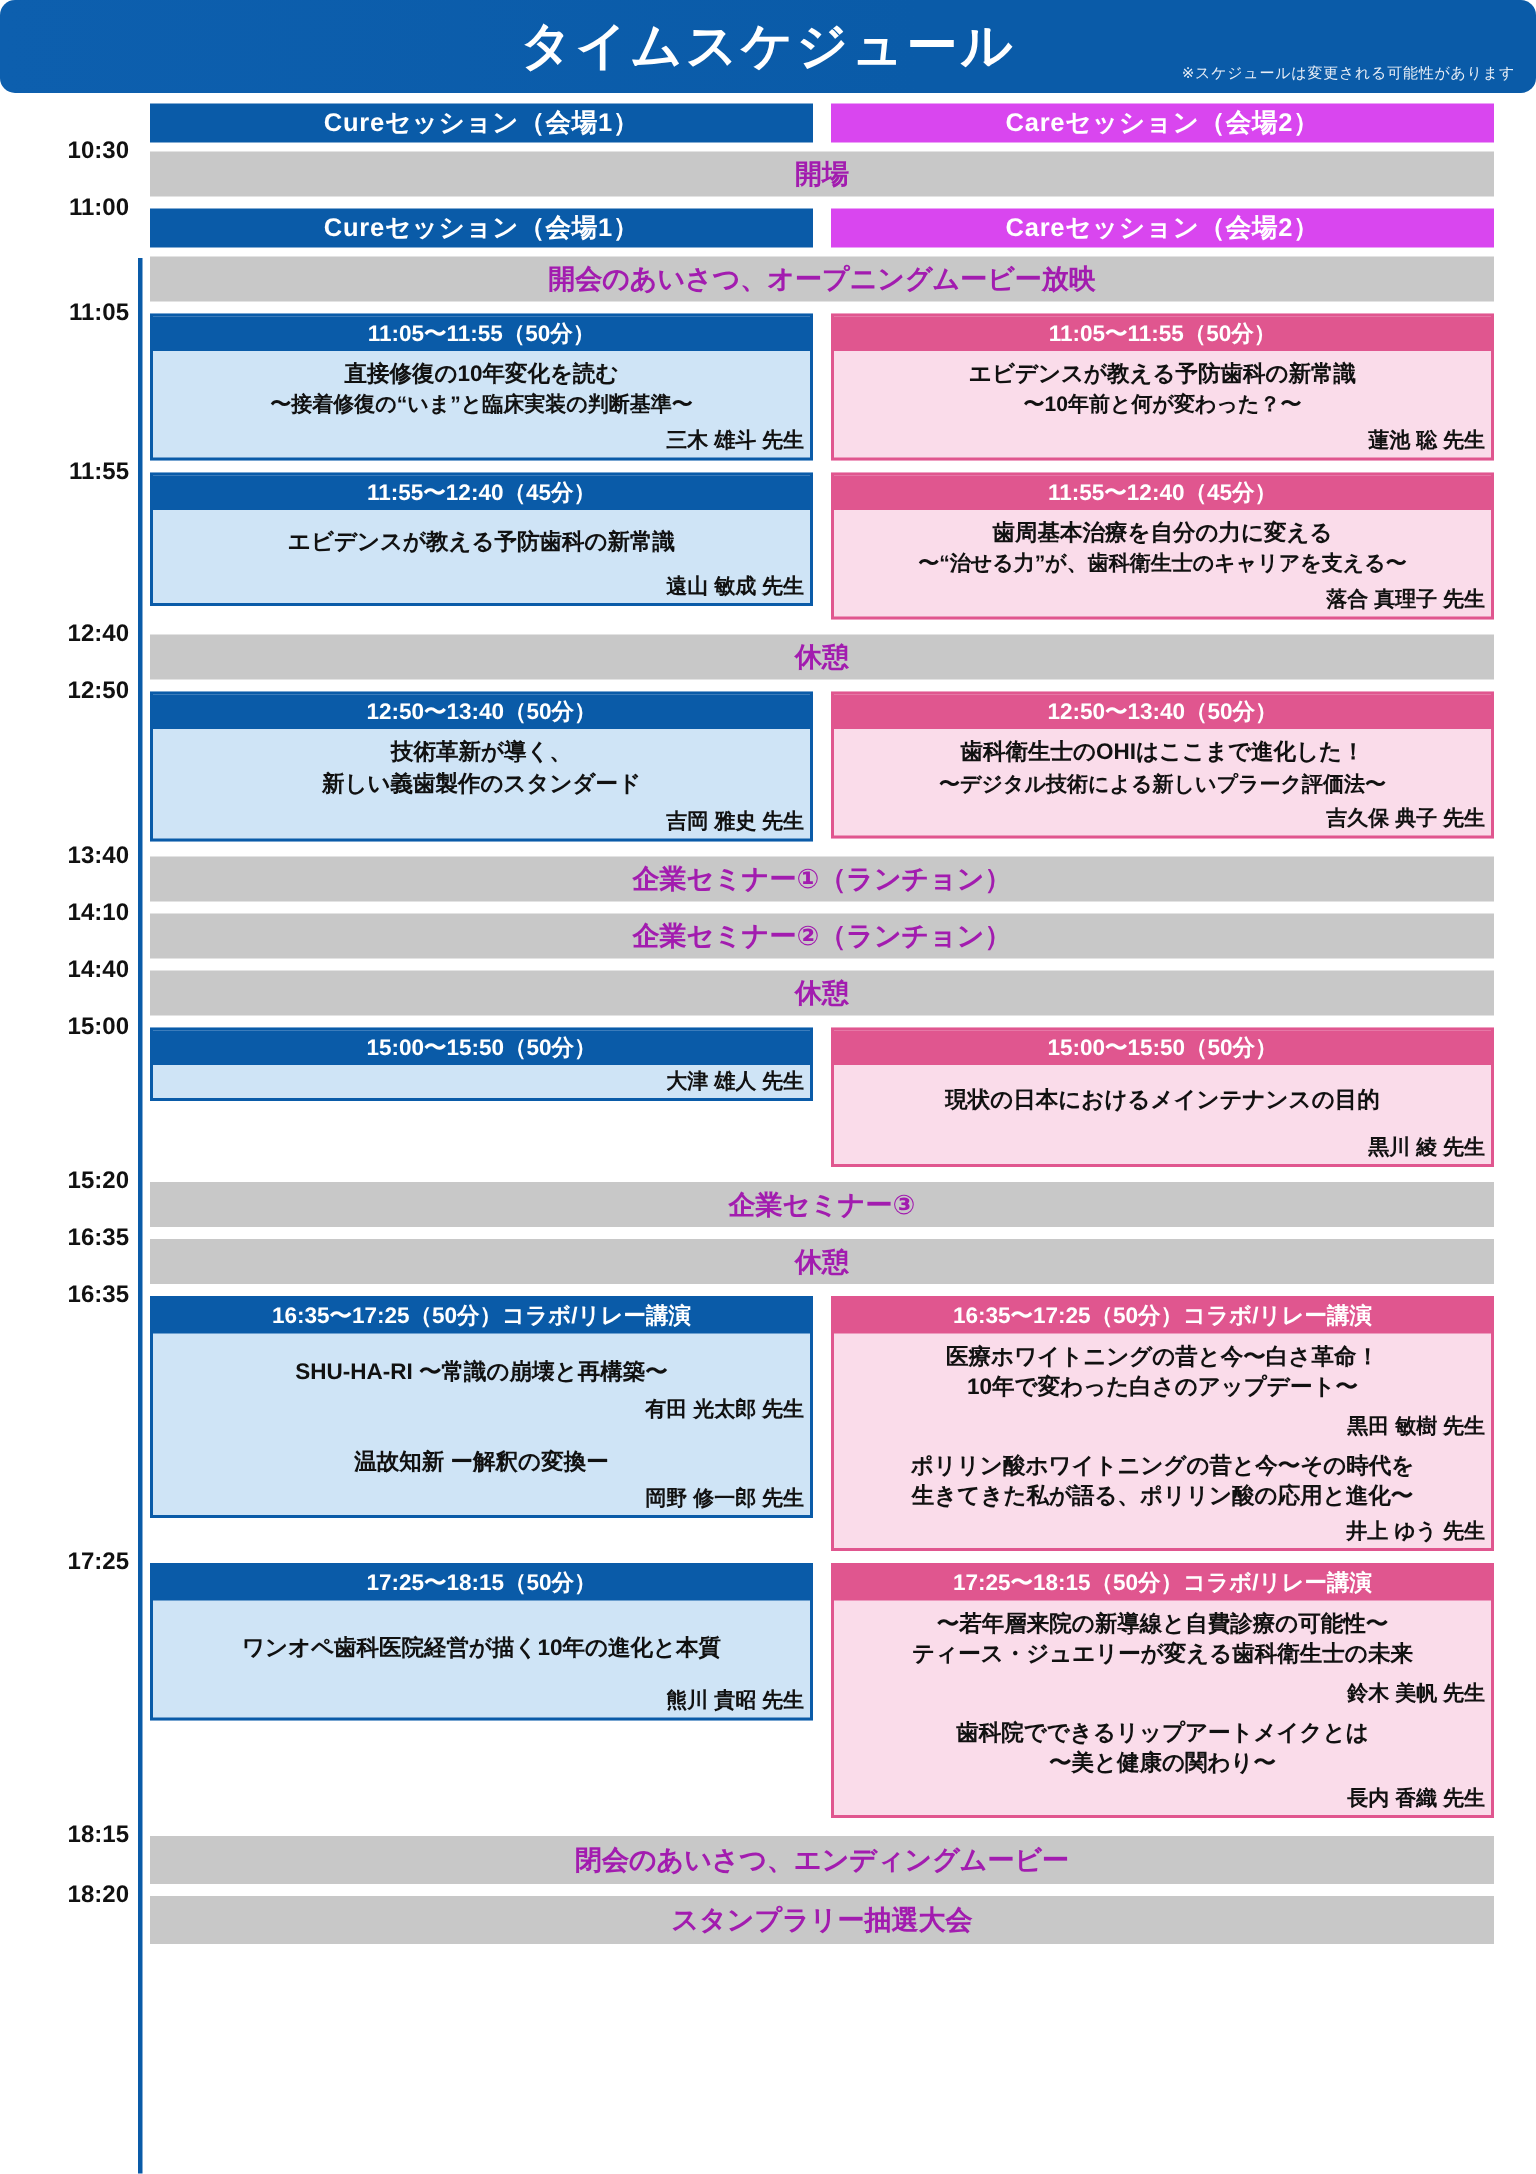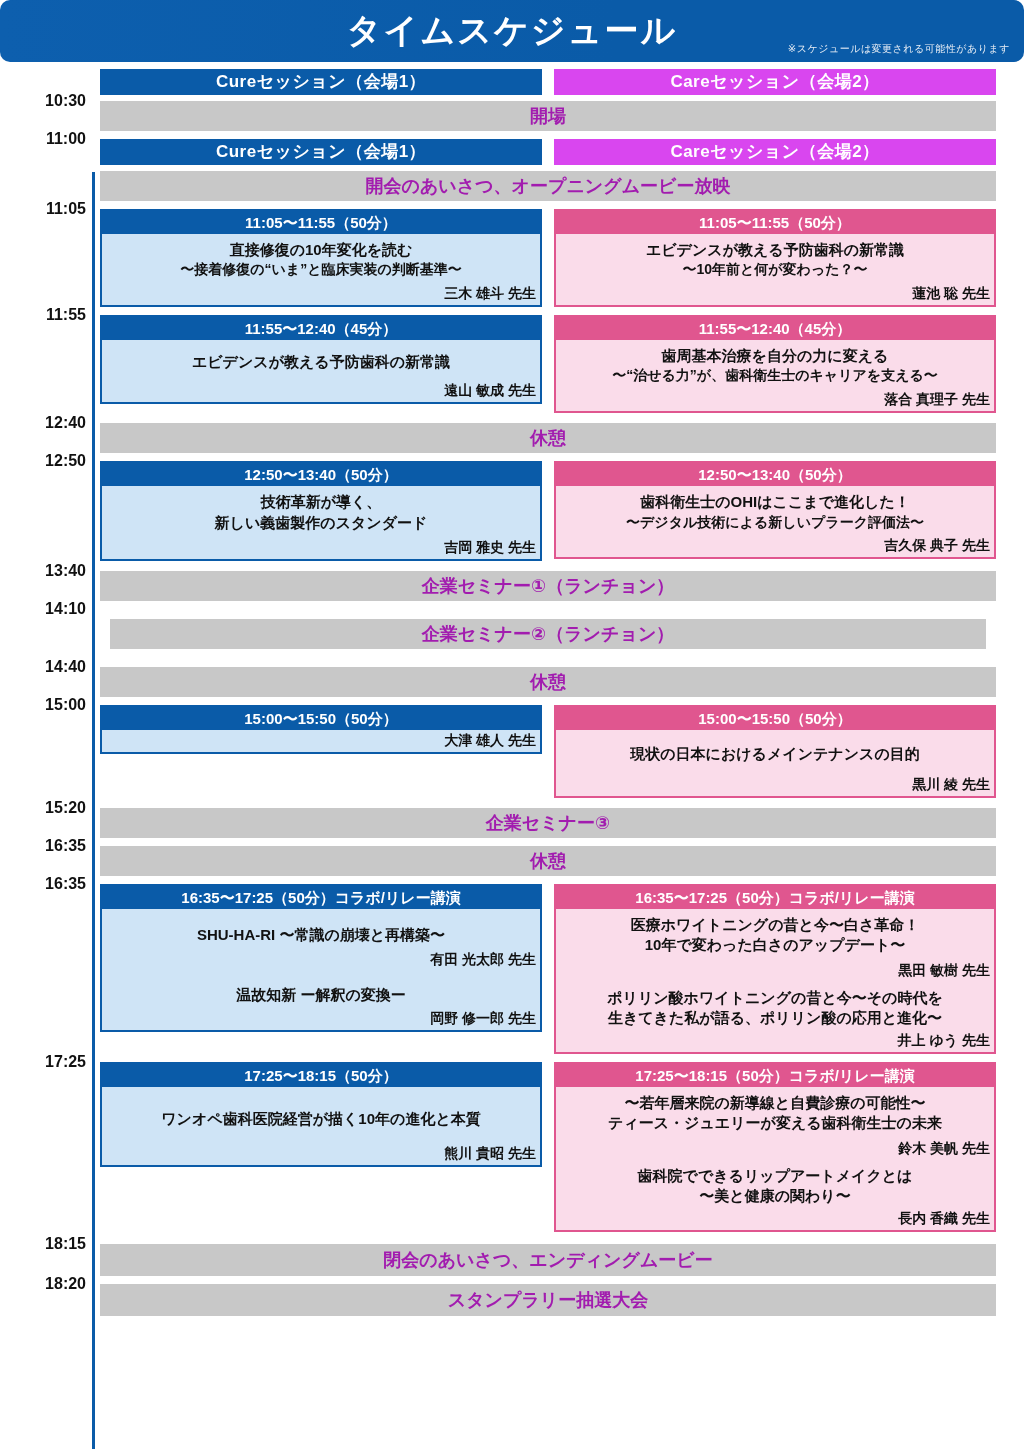--- a/index.html
+++ b/index.html
@@ -336,21 +336,21 @@
   </div>
 
   <div class="spacer8"></div>
 
   <div class="row">
     <div class="time-col">
         <span class="time-label">14:10</span>
       </div>
     <div class="cols" style="padding:0 28px 0 8px;">
       <div class="col" style="flex:1 1 100%;">
-        <div class="fullbar" style="margin:10px;">企業セミナー②（ランチョン）</div>
+        <div class="fullbar" style="margin:0;">企業セミナー②（ランチョン）</div>
       </div>
     </div>
   </div>
 
   <div class="spacer8"></div>
 
   <div class="row">
     <div class="time-col">
         <span class="time-label">14:40</span>
       </div>

